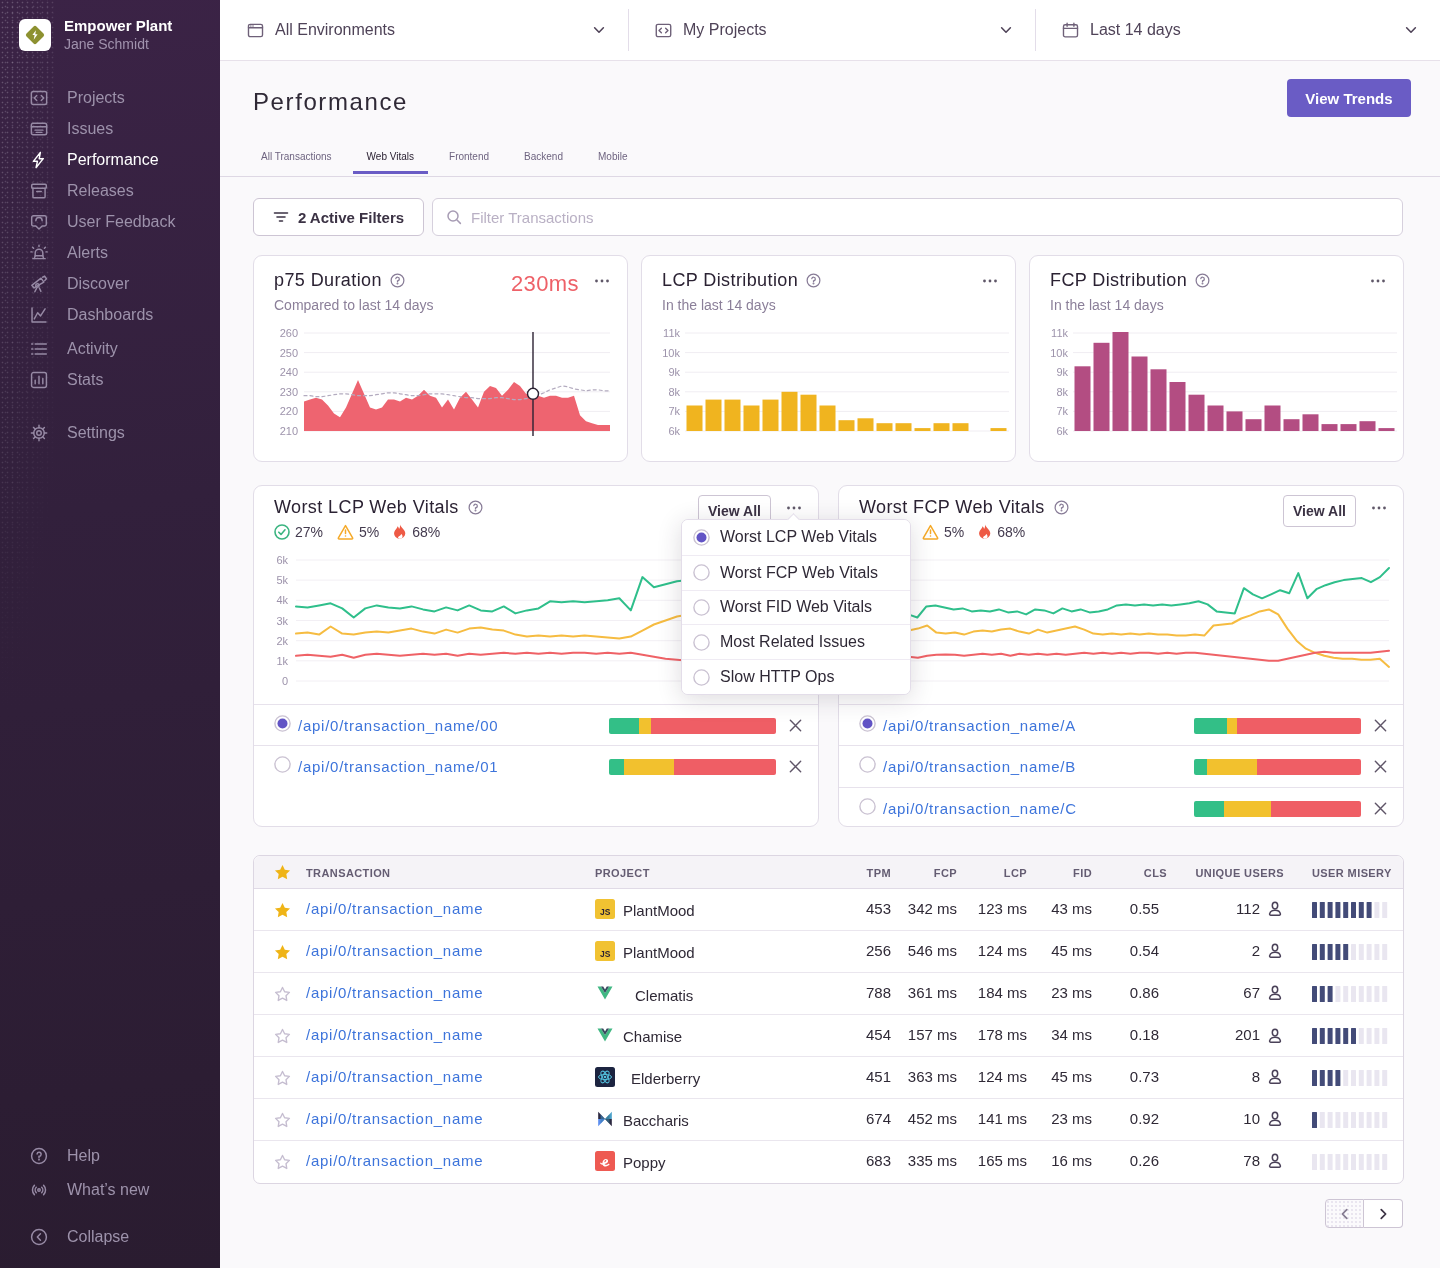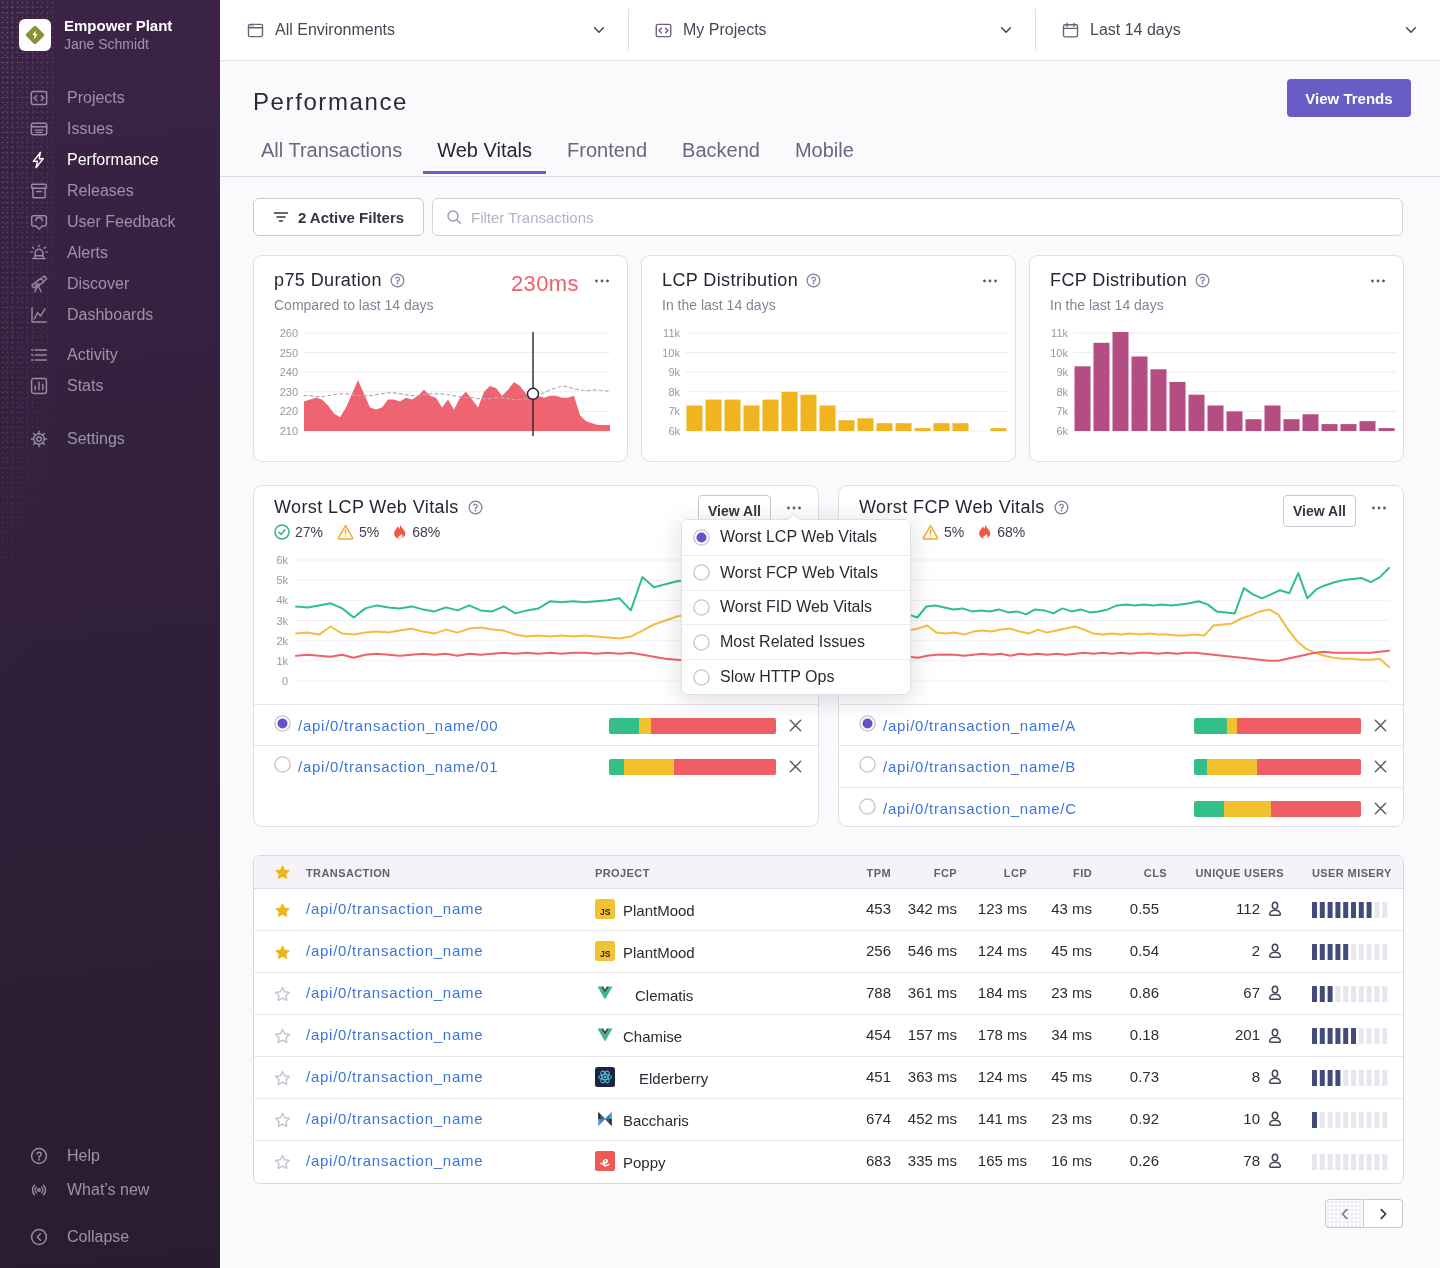--- a/index.html
+++ b/index.html
@@ -5,34 +5,34 @@
 
 .sidebar{position:absolute;left:0;top:0;width:220px;height:1268px;background:linear-gradient(173deg,#3b2346 0%,#32203c 40%,#2a1c30 100%);}
 .noise{position:absolute;left:0;top:0;width:54px;height:740px;background-image:radial-gradient(rgba(214,205,222,.38) .7px,transparent 1.1px),radial-gradient(rgba(214,205,222,.3) .7px,transparent 1.1px);background-size:5px 5px,7px 7px;background-position:0 0,2px 3px;-webkit-mask-image:linear-gradient(97deg,#000 10%,transparent 80%),linear-gradient(180deg,#000 60%,transparent 98%);-webkit-mask-composite:source-in;opacity:.75}
 .org{position:absolute;left:19px;top:16px;display:flex;gap:13px;align-items:center}
 .orglogo{width:32px;height:32px;background:#fff;border-radius:6px;display:flex;align-items:center;justify-content:center}
 .orgname{color:#fff;font-size:15px;font-weight:bold;line-height:19px}
 .orguser{color:#a193ae;font-size:14px;line-height:18px}
 .nav{position:absolute;left:0;top:82px;width:220px}
 .nav-item{height:31px;display:flex;align-items:center;padding-left:30px;gap:19px;color:#9d92ab;font-size:16px}
 .nav-item.active{color:#fff}
-.nav-item.gap{margin-top:9px}
+.nav-item.gap{margin-top:3px}
 .nav-item.gap2{margin-top:22px}
 .nav-bottom{position:absolute;left:0;width:212px}
 
 .topbar{position:absolute;left:220px;top:0;width:1220px;height:61px;background:#fff;border-bottom:1px solid #e7e1ea;display:flex}
 .tb-sec{display:flex;align-items:center;padding:0 22px 0 27px;position:relative}
 .tb-sec .lab{color:#4f4358;font-size:16px;margin-left:11px;margin-right:auto}
 .tb-sec+.tb-sec:before{content:'';position:absolute;left:0;top:9px;bottom:9px;width:1px;background:#e3dde9}
 
 .pagehead{position:absolute;left:220px;top:62px;width:1220px;height:115px;background:#faf9fb}
 .ptitle{position:absolute;left:33px;top:26px;font-size:24px;color:#2f2936;font-weight:400;letter-spacing:1.6px}
 .viewtrends{position:absolute;right:29px;top:17px;width:124px;height:38px;background:#6a5cc5;border-radius:4px;color:#fff;font-size:15px;font-weight:bold;display:flex;align-items:center;justify-content:center}
 .tabs{position:absolute;left:27px;bottom:3px;display:flex}
-.tab{padding:0 14px 12px;font-size:20px;color:#6e6480;margin-right:7px}
+.tab{padding:0 14px 12px;font-size:10px;color:#6e6480;margin-right:7px}
 .tab.active{color:#2b2233;box-shadow:inset 0 -3px 0 #6a5cc5;padding-bottom:12px}
 .headline{position:absolute;left:220px;top:176px;width:1220px;height:1px;background:#ded8e4}
 
 .fbtn{position:absolute;left:253px;top:198px;width:171px;height:38px;background:#fff;border:1px solid #cdc5d4;border-radius:6px;display:flex;align-items:center;justify-content:center;gap:9px;font-size:15px;font-weight:bold;color:#3b3244}
 .fsearch{position:absolute;left:432px;top:198px;width:971px;height:38px;background:#fff;border:1px solid #d6d0dd;border-radius:6px;display:flex;align-items:center;padding-left:13px;gap:9px;font-size:15px;color:#b9b0c4}
 
 .card{position:absolute;background:#fff;border:1px solid #e2dde8;border-radius:9px}
 .ctitle{position:absolute;left:20px;top:14px;font-size:18px;font-weight:400;letter-spacing:.4px;color:#2b2233;display:flex;align-items:center;gap:8px}
 .csub{position:absolute;left:20px;top:41px;font-size:14px;color:#8b7f99}
 .cms{position:absolute;right:48px;top:15px;font-size:22px;color:#ee6168;letter-spacing:.4px}
@@ -725,21 +725,21 @@
           <rect x="54.6" y="0" width="5" height="16" rx="0.5" fill="#e9e6f0"></rect>
           <rect x="62.4" y="0" width="5" height="16" rx="0.5" fill="#e9e6f0"></rect>
           <rect x="70.2" y="0" width="5" height="16" rx="0.5" fill="#e9e6f0"></rect>
         </svg></div>
     </div>
     <div class="trow">
       <div class="cell" style="left:20px;top:13px"><svg width="17" height="17" viewBox="0 0 16 16" fill="none" stroke="#c5bdd0" stroke-width="1.3" stroke-linejoin="round">
           <path d="M8 1.4l2 4 4.5.6-3.2 3.1.7 4.5L8 11.5l-4 2.1.7-4.5L1.5 6l4.5-.6z"></path>
         </svg></div>
       <div class="cell" style="left:52px"><a>/api/0/transaction_name</a></div>
-      <div class="cell" style="left:341px;top:10px;display:flex;align-items:center;gap:24px">
+      <div class="cell" style="left:341px;top:10px;display:flex;align-items:center;gap:16px">
         <svg width="20" height="20" viewBox="0 0 20 20">
           <rect width="20" height="20" rx="2.5" fill="#1c2440"></rect>
           <g stroke="#53c1de" stroke-width="1" fill="none">
             <ellipse cx="10" cy="10" rx="6.5" ry="2.6"></ellipse>
             <ellipse cx="10" cy="10" rx="6.5" ry="2.6" transform="rotate(60 10 10)"></ellipse>
             <ellipse cx="10" cy="10" rx="6.5" ry="2.6" transform="rotate(120 10 10)"></ellipse>
           </g>
           <circle cx="10" cy="10" r="1.3" fill="#53c1de"></circle>
         </svg>
         <span style="position:relative;top:1px">Elderberry</span>

